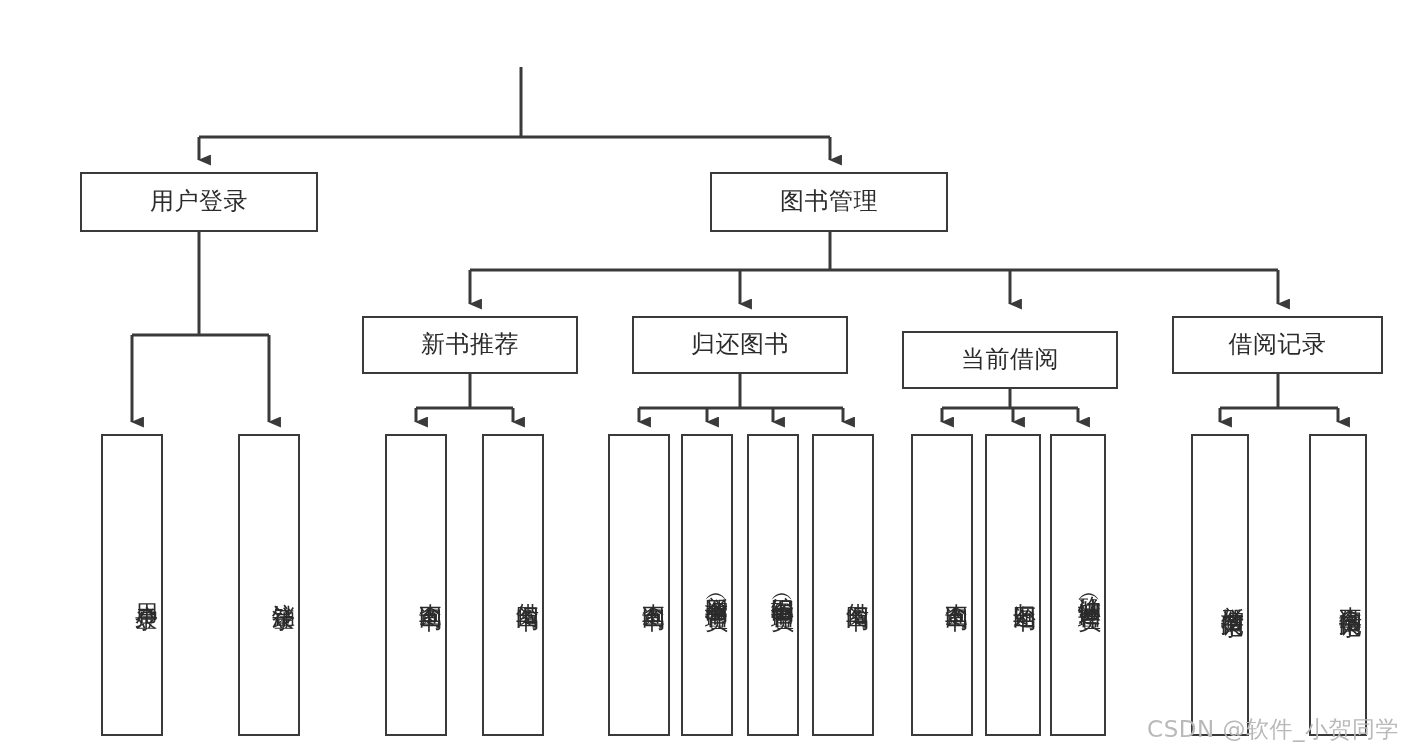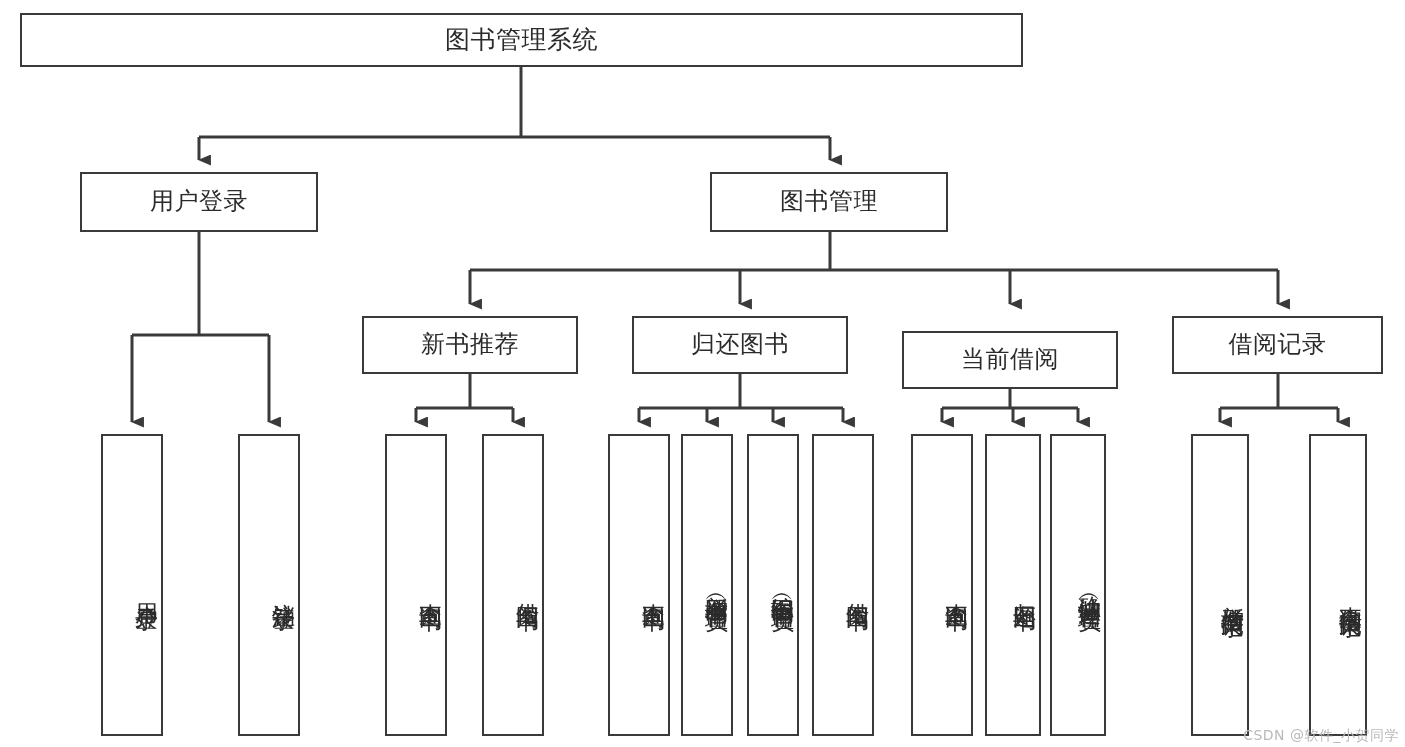--- a/index.html
+++ b/index.html
@@ -55,21 +55,21 @@
   }
   .node.v .vtext {
     writing-mode: vertical-rl;
     text-orientation: upright;
     display: block;
   }
   .watermark {
     position: absolute;
     right: 6px;
     bottom: 2px;
-    font-size: 14px;
+    font-size: 23px;
     color: #b9b9b9;
     white-space: nowrap;
     letter-spacing: 0.5px;
   }
 </style>
 </head>
 <body>
 
 <div id="stage">
 
@@ -116,23 +116,20 @@
       <path d="M 1013 408 L 1013 422" marker-end="url(#arrow)"></path>
       <path d="M 1078 408 L 1078 422" marker-end="url(#arrow)"></path>
 
       <path d="M 1278 374 L 1278 408"></path>
       <path d="M 1220 408 L 1338 408"></path>
       <path d="M 1220 408 L 1220 422" marker-end="url(#arrow)"></path>
       <path d="M 1338 408 L 1338 422" marker-end="url(#arrow)"></path>
     </g>
   </svg>
 
-  <div class="node h root" style="left:20px; top:13px; width:1003px; height:54px;">
-    <span>图书管理系统</span>
-  </div>
 
   <div class="node h" style="left:80px; top:172px; width:238px; height:60px;">
     <span>用户登录</span>
   </div>
   <div class="node h" style="left:362px; top:316px; width:216px; height:58px;">
     <span>新书推荐</span>
   </div>
 
   <div class="node h" style="left:710px; top:172px; width:238px; height:60px;">
     <span>图书管理</span>

